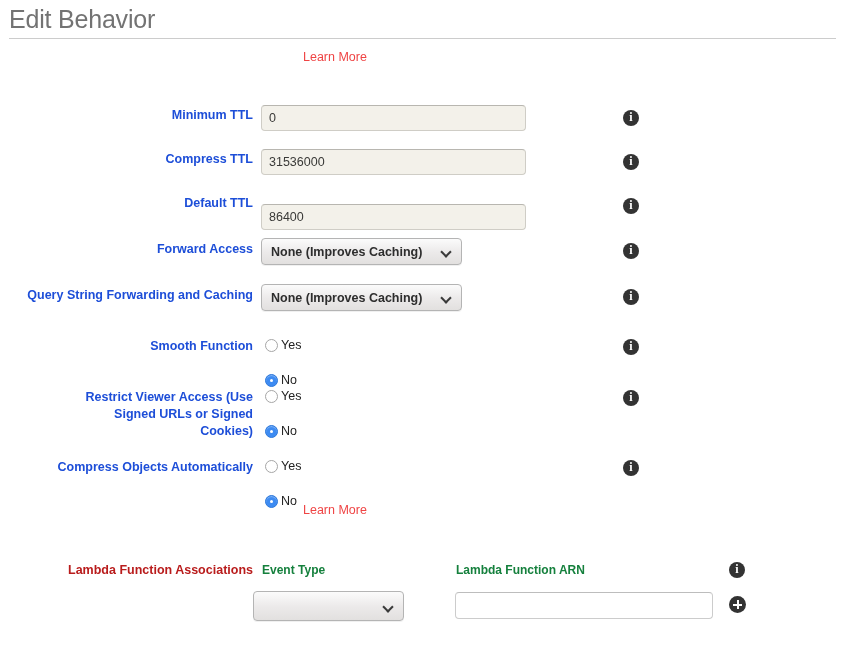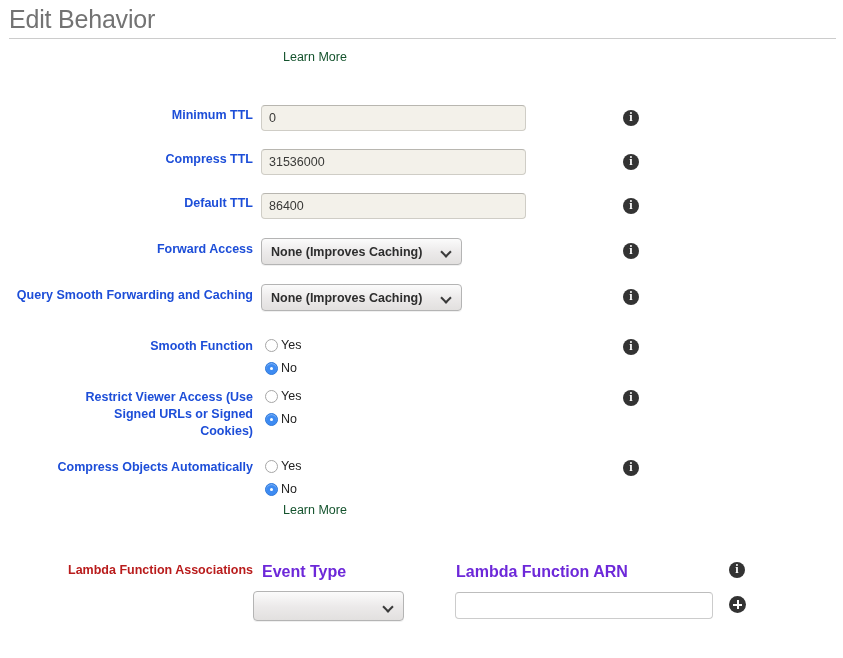--- a/index.html
+++ b/index.html
@@ -36,24 +36,25 @@
     top: 38px;
     width: 827px;
     height: 1px;
     background: #cccccc;
   }
 
   
   .learn-more {
     position: absolute;
     font-size: 12.5px;
-    color: #14532d;
+    color: #ef4444;
     text-decoration: none;
     cursor: pointer;
     white-space: nowrap;
+    margin-left: 20px;
   }
   .learn-more-top { left: 283px; top: 50px; }
   .learn-more-bottom { left: 283px; top: 503px; }
 
   
   .row { position: absolute; left: 0; width: 843px; }
 
   .field-label {
     position: absolute;
     right: 590px;          
@@ -125,21 +126,21 @@
   
   .radio-group { position: absolute; left: 265px; }
   .radio-line {
     display: flex;
     align-items: center;
     height: 18px;
     font-size: 12.5px;
     color: #222222;
     cursor: default;
   }
-  .radio-line + .radio-line { margin-top: 5px; }
+  .radio-line + .radio-line { margin-top: 17px; }
   .rdo {
     width: 13px; height: 13px;
     border-radius: 50%;
     flex: 0 0 auto;
     margin-right: 3px;
     background: #ffffff;
     border: 1px solid #a6a6a6;
     position: relative;
   }
   .rdo.on {
@@ -184,23 +185,23 @@
     content: "";
     position: absolute;
     background: #ffffff;
   }
   .plus-icon::before { left: 4px; top: 7.5px; width: 9px; height: 2px; }
   .plus-icon::after  { left: 7.5px; top: 4px; width: 2px; height: 9px; }
 
   
   .col-head {
     position: absolute;
-    font-size: 16px;
+    font-size: 12px;
     font-weight: bold;
-    color: #6d28d9;
+    color: #15803d;
     white-space: nowrap;
   }
   .lambda-label {
     position: absolute;
     left: 42px;
     top: 563px;
     width: 211px;
     text-align: right;
     font-size: 12.5px;
     font-weight: bold;
@@ -223,35 +224,35 @@
 </div>
 
 <div class="row" style="top:149px;">
   <div class="field-label" style="top:2px;">Compress TTL</div>
   <input class="text-input" type="text" style="top: 0px;" value="31536000">
   <div class="info-icon" style="left:623px;top:5px;">i</div>
 </div>
 
 <div class="row" style="top:193px;">
   <div class="field-label" style="top:2px;">Default TTL</div>
-  <input class="text-input" type="text" style="top: 0px;" value="86400">
+  <input class="text-input" type="text" style="top: 11px;" value="86400">
   <div class="info-icon" style="left:623px;top:5px;">i</div>
 </div>
 
 <div class="row" style="top:238px;">
   <div class="field-label" style="top:3px;">Forward Access</div>
   <div class="sel" style="top:0px;width:201px;">
     <span class="sel-text">None (Improves Caching)</span>
     <span class="chev"></span>
   </div>
   <div class="info-icon" style="left:623px;top:5px;">i</div>
 </div>
 
 <div class="row" style="top:284px;">
-  <div class="field-label" style="top:3px;">Query Smooth Forwarding and Caching</div>
+  <div class="field-label" style="top:3px;">Query String Forwarding and Caching</div>
   <div class="sel" style="top:0px;width:201px;">
     <span class="sel-text">None (Improves Caching)</span>
     <span class="chev"></span>
   </div>
   <div class="info-icon" style="left:623px;top:5px;">i</div>
 </div>
 
 <div class="row" style="top:336px;">
   <div class="field-label" style="top:2px;">Smooth Function</div>
   <div class="radio-group" style="top:0px;">

